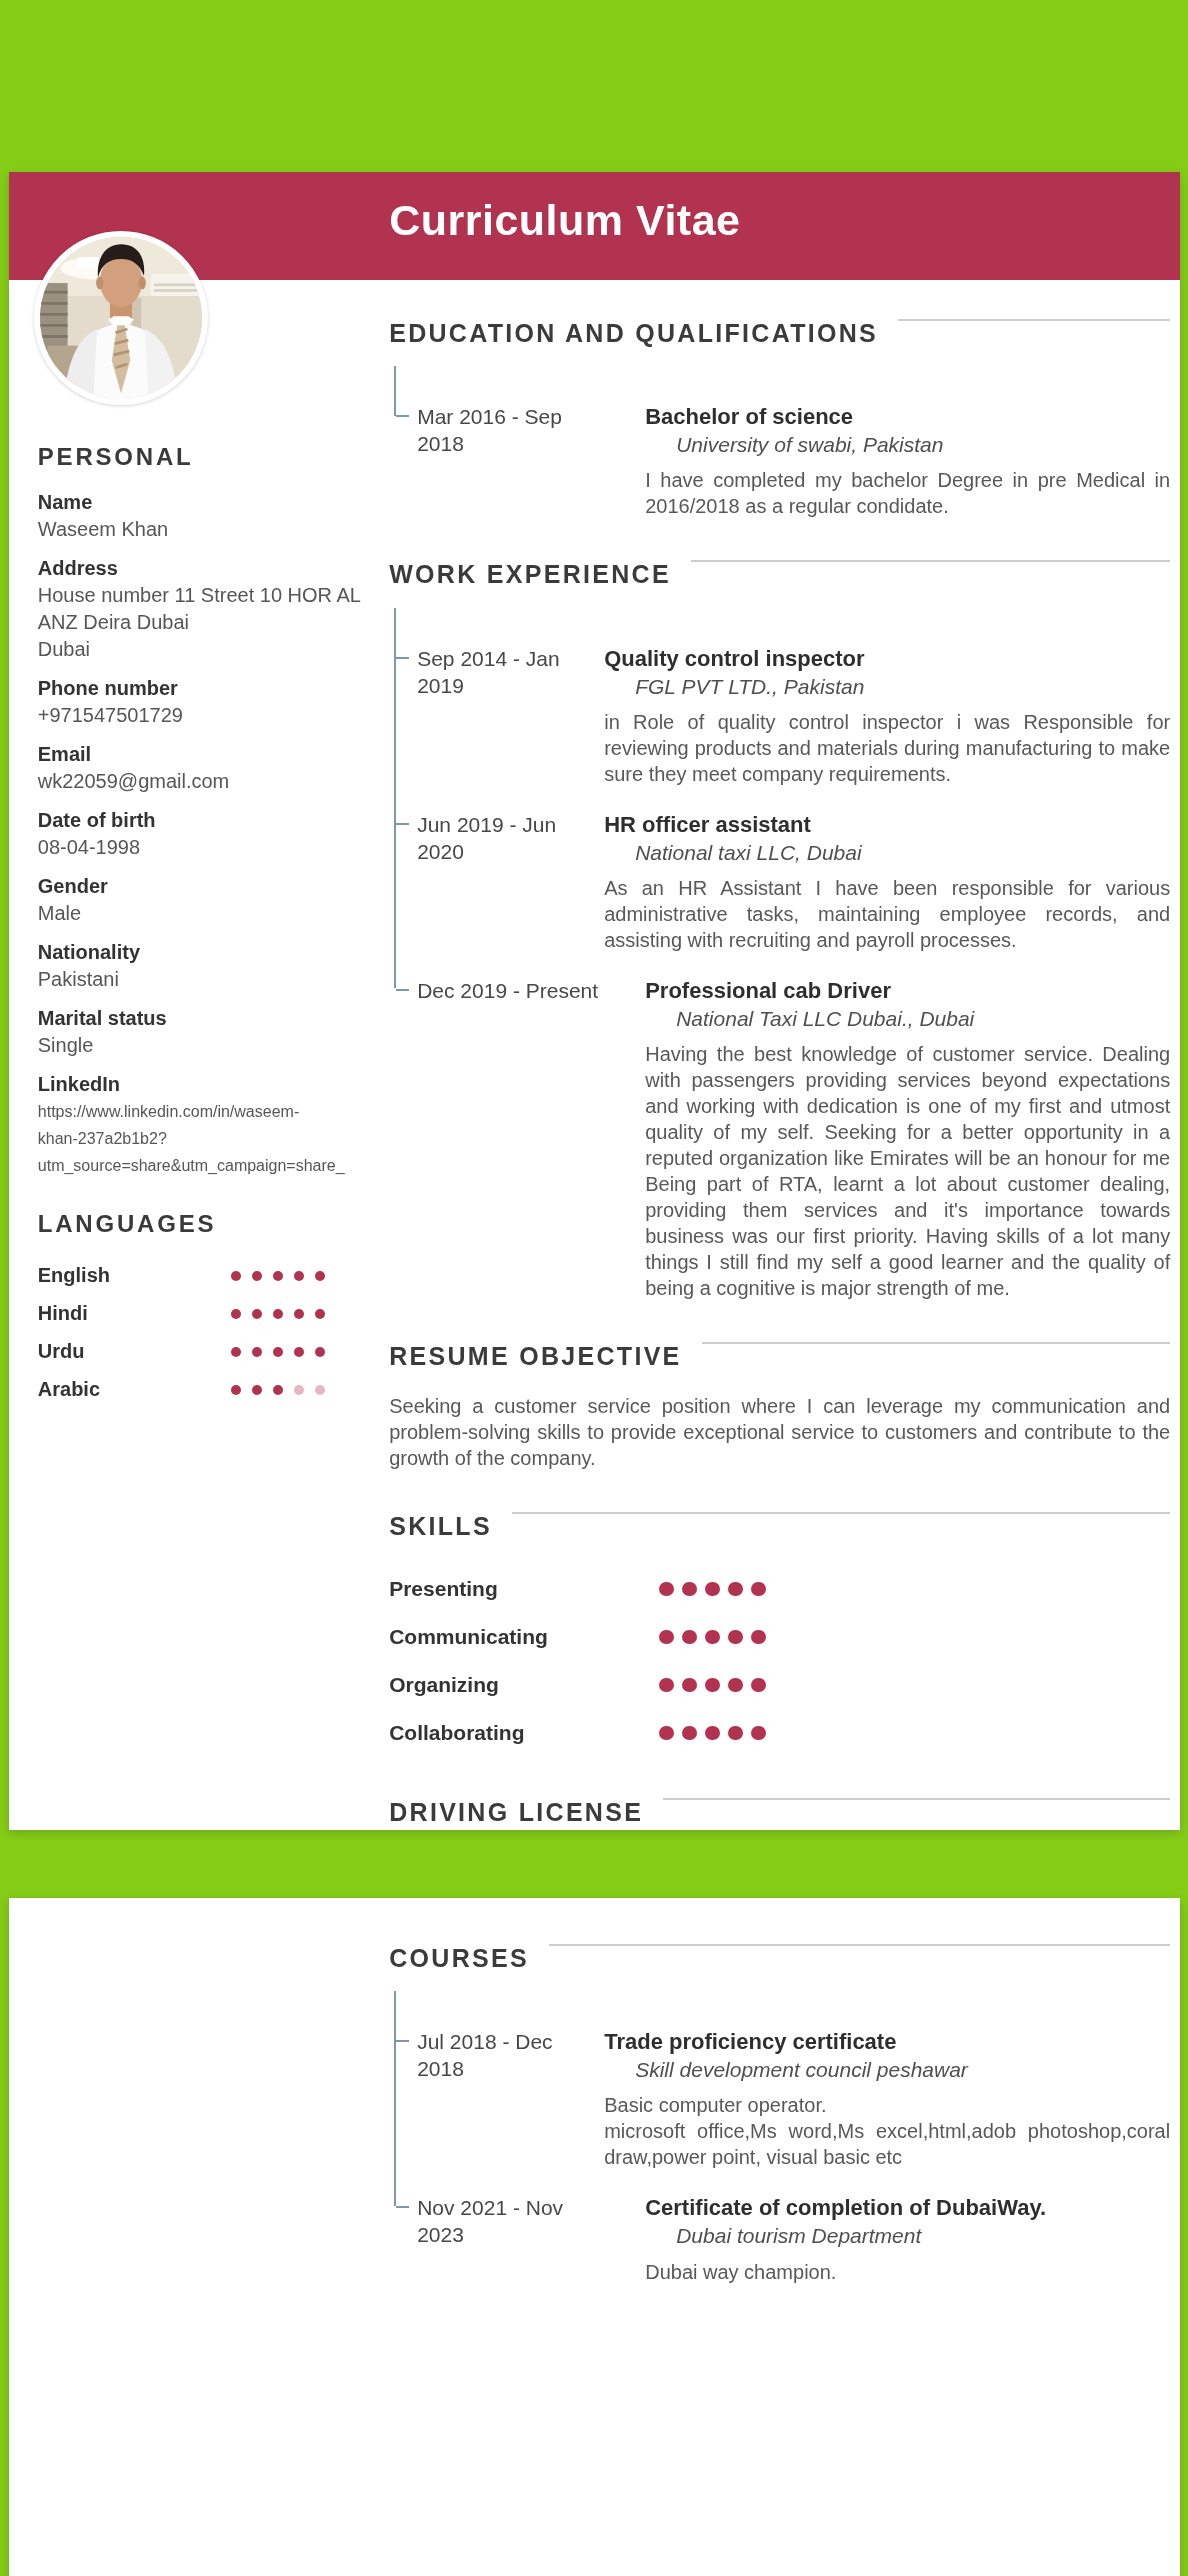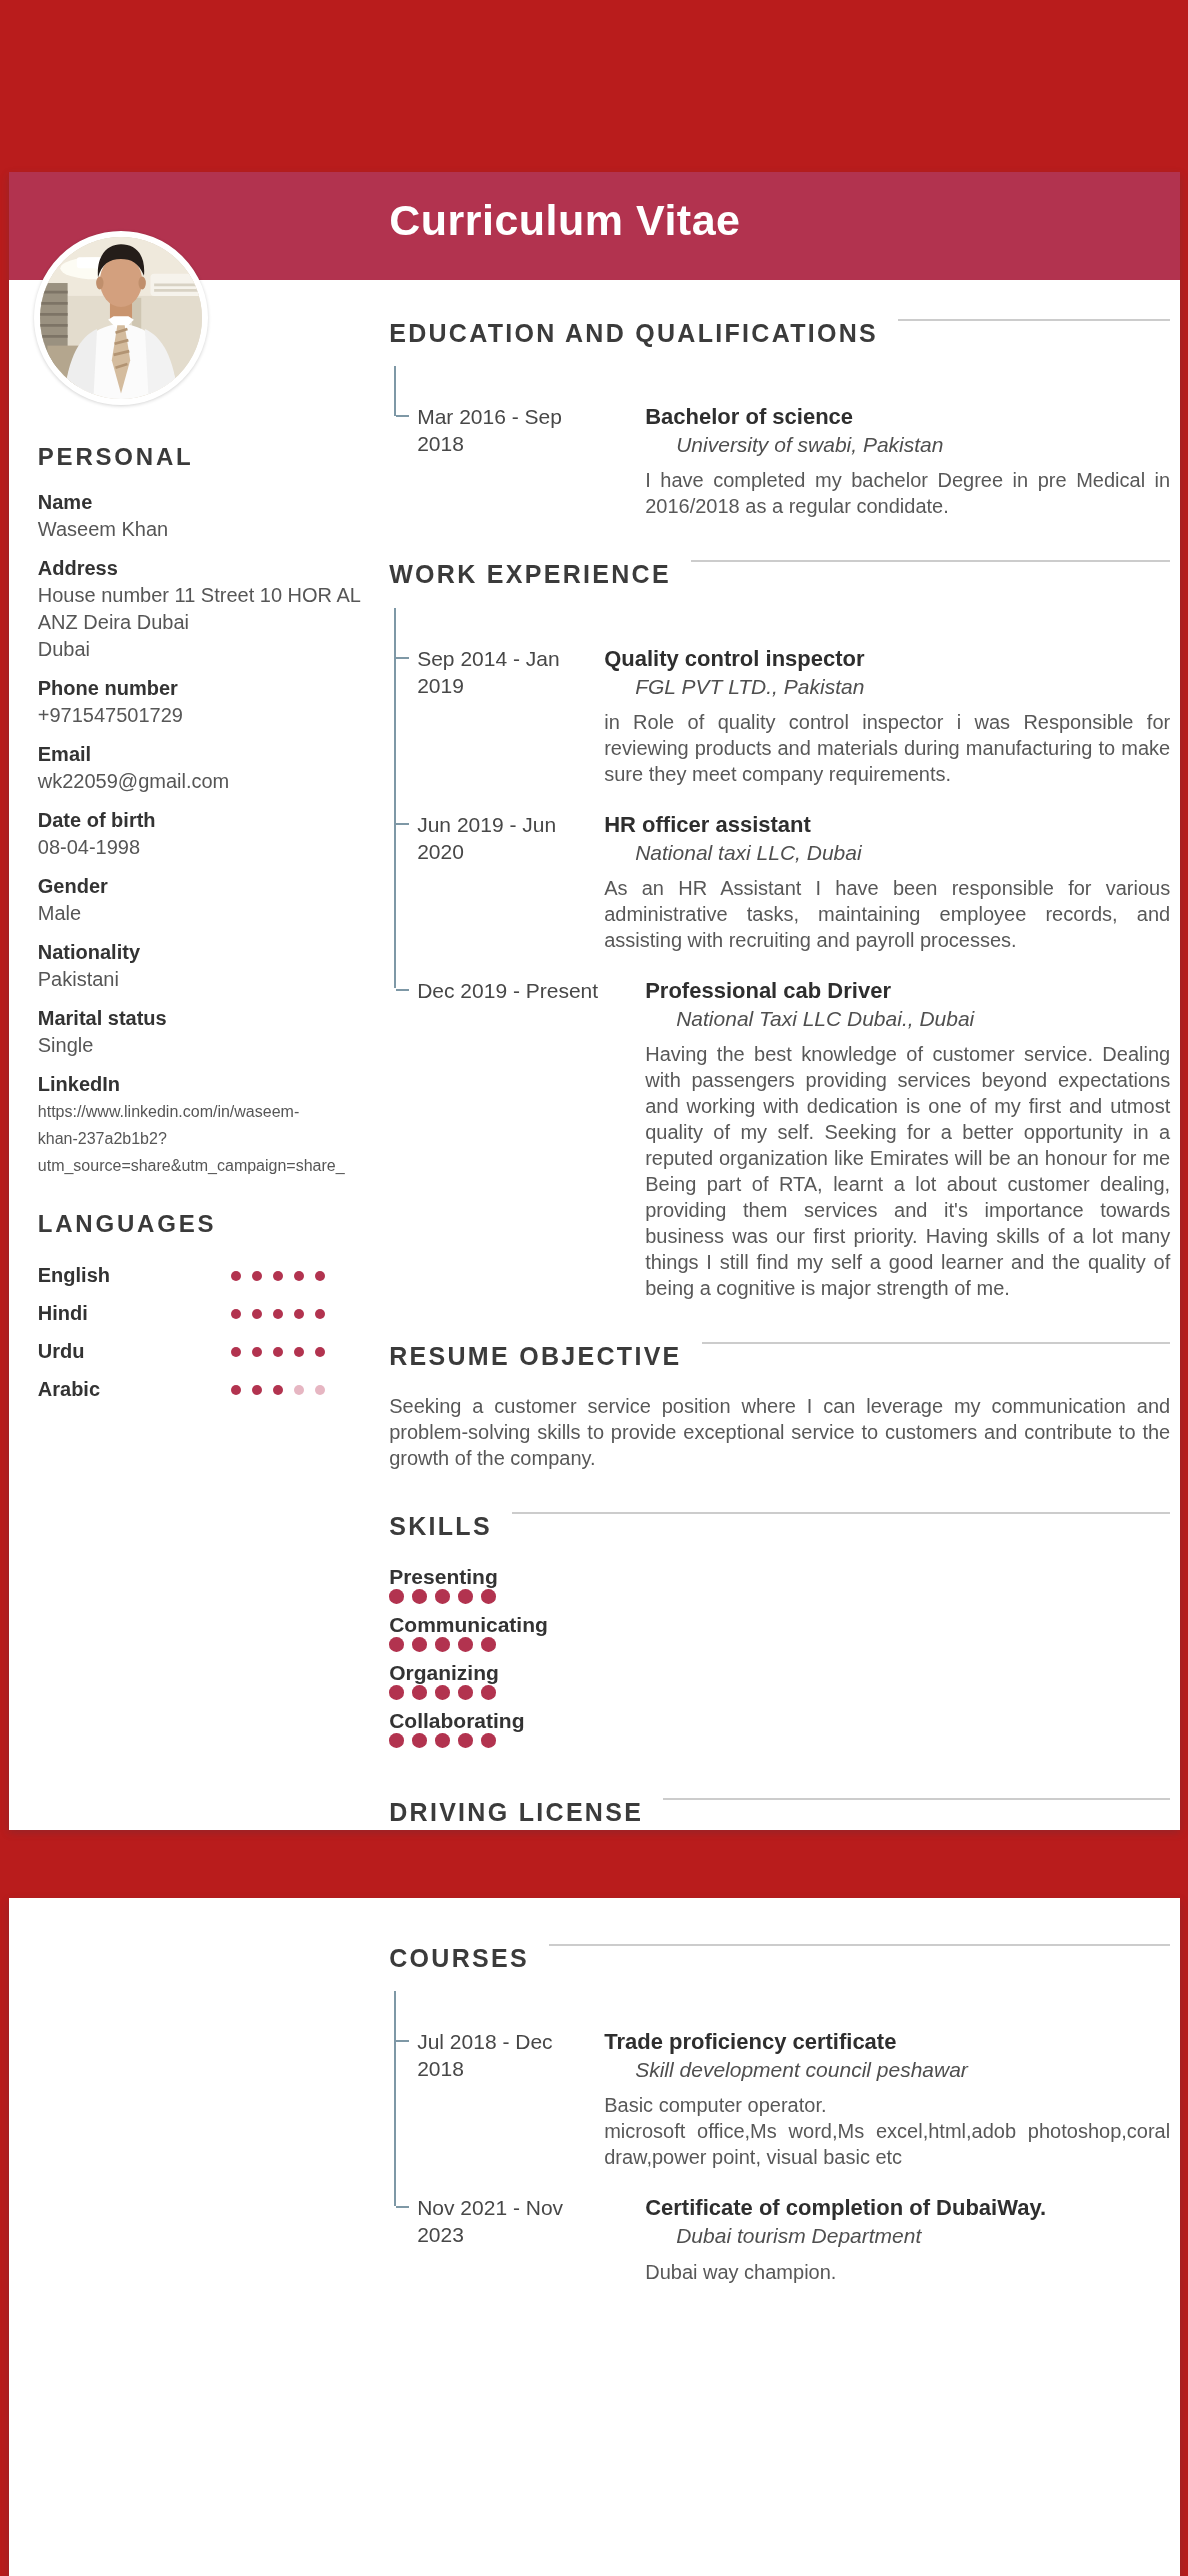--- a/index.html
+++ b/index.html
@@ -1,16 +1,16 @@
 <!DOCTYPE html>
 <html style="font-size:14.7px"><head>
 <meta charset="utf-8">
 <style>
   html,body{margin:0;padding:0;background:#edeef2;}
-  #page{position:relative;width:1188px;height:2576px;background:#b91c1c;overflow:hidden;
+  #page{position:relative;width:1188px;height:2576px;background:#84cc16;overflow:hidden;
         font-family:"Liberation Sans","DejaVu Sans",sans-serif;-webkit-font-smoothing:antialiased;}
   .card{position:absolute;left:9.2px;width:1171px;background:#ffffff;
         box-shadow:0 2.8px 8.3px rgba(55,60,75,0.28);}
   #card1{top:172px;height:1658px;overflow:hidden;}
   #card2{top:1898px;height:868px;overflow:hidden;}
 
   
   .band{position:relative;height:108px;background:#b2334f;}
   .cv-title{position:absolute;left:380px;top:24px;font-size:43px;font-weight:bold;color:#ffffff;letter-spacing:0.5px;}
 
@@ -56,21 +56,21 @@
   .entry .date::before{content:"";position:absolute;left:6.4px;top:12px;width:13px;height:1.8px;background:#7e98a6;}
   .entry .ebody{flex:1;min-width:0;}
   .entry .etitle{font-size:22px;font-weight:bold;color:#2e2e2e;line-height:27px;}
   .entry .esub{font-size:21px;font-style:italic;color:#4f4f4f;line-height:27px;margin-top:0.9px;margin-left:31px;}
   .entry .edesc{font-size:20px;color:#585858;line-height:26px;margin-top:9.2px;
                 text-align:justify;white-space:pre-line;}
 
   .para{font-size:20px;color:#585858;line-height:26px;margin-top:22px;text-align:justify;}
 
   .skill-rows{margin-top:24px;}
-  .skill-row{display:flex;height:48px;flex-direction:column;}
+  .skill-row{display:flex;align-items:center;height:48px;}
   .skill-row .sname{font-size:21px;font-weight:bold;color:#333333;width:270px;}
 </style>
 </head>
 <body>
 
 <div id="page">
 
   <div class="card" id="card1">
 
     <div class="band">

